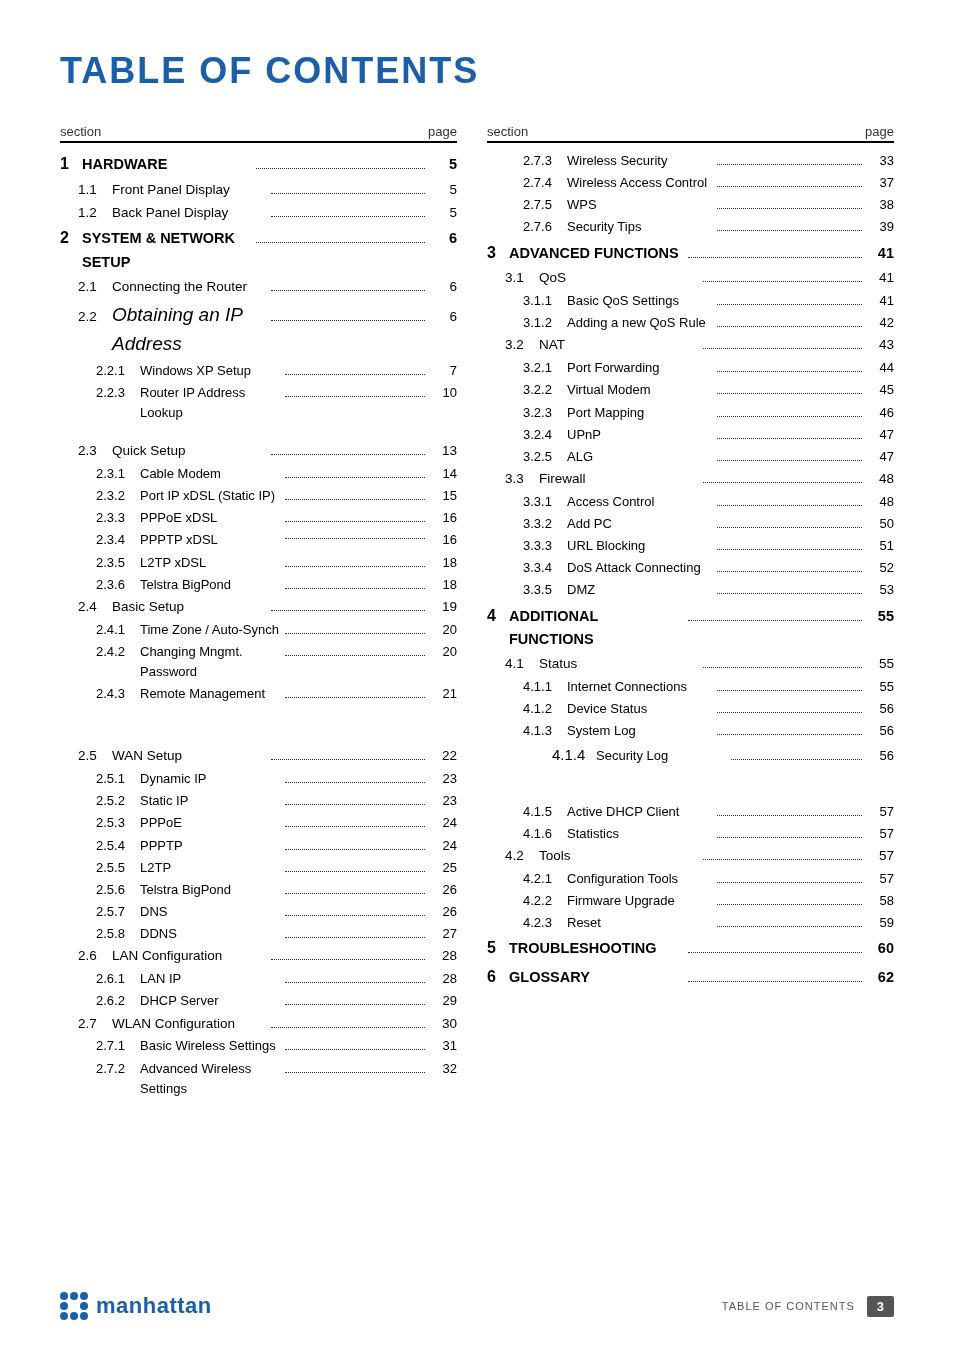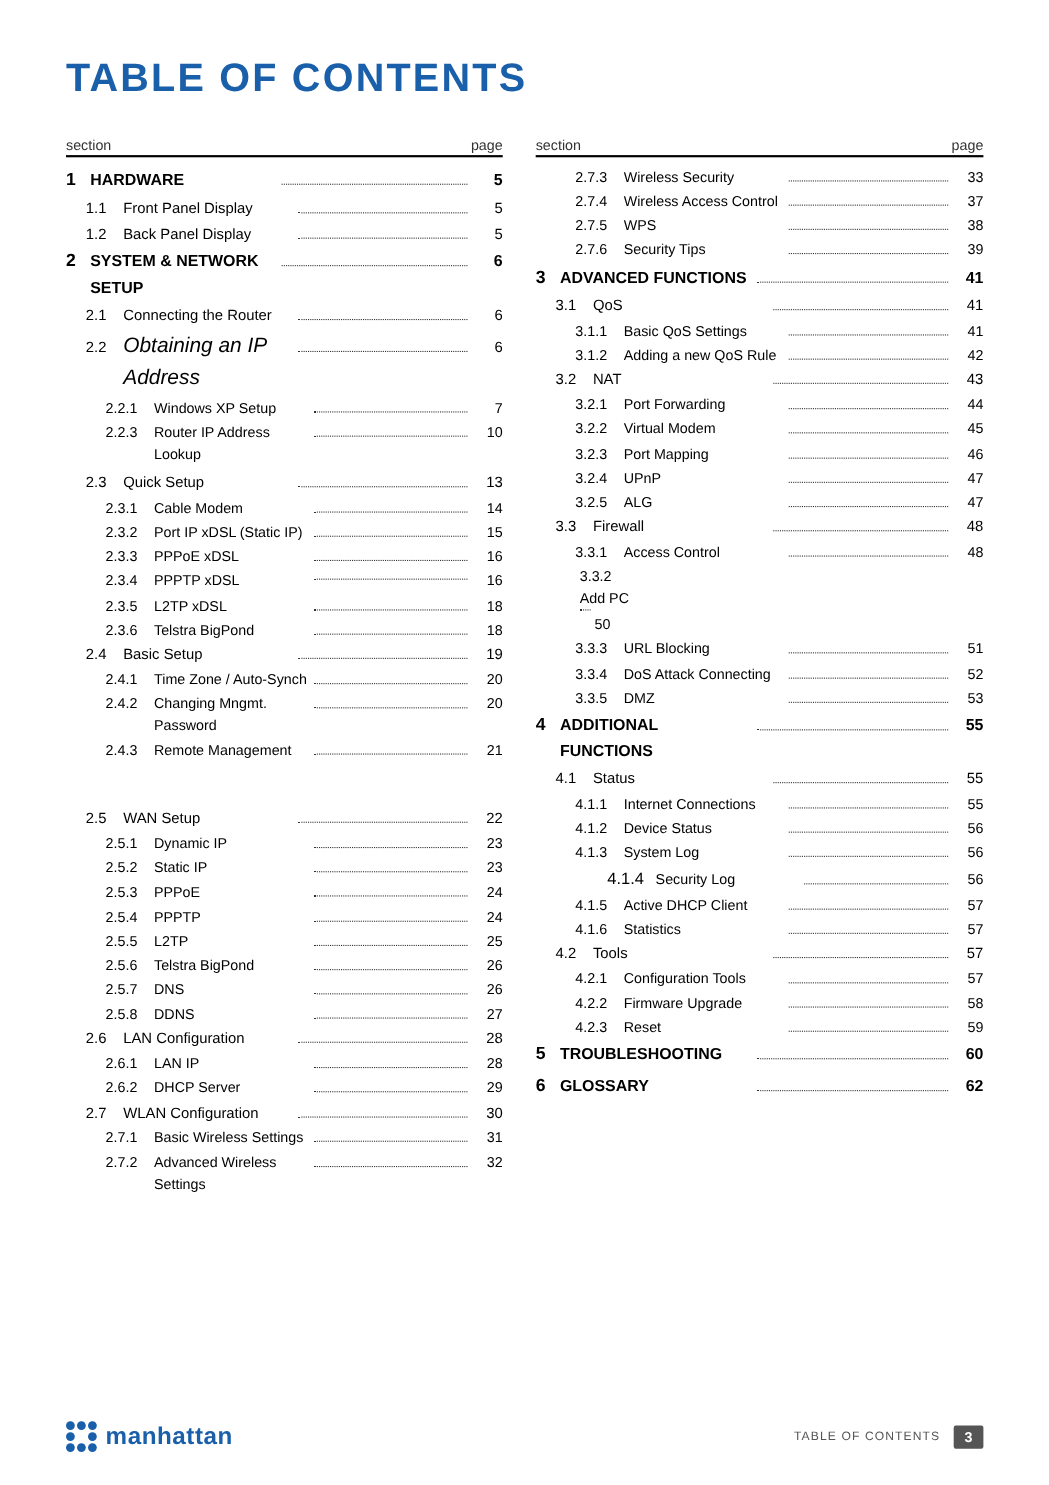--- a/index.html
+++ b/index.html
@@ -146,21 +146,21 @@
           <span style="font-size: 19px; flex: 1 1 0%; font-style: italic;">Obtaining an IP Address</span>
           <span style="flex: 1 1 0%; border-bottom: 1px dotted rgb(51, 51, 51); margin: 0px 4px 3px; min-width: 10px;"></span>
           <span style="font-size: 13.5px; min-width: 28px; text-align: right;">6</span>
         </div>
         <div style="display: flex; align-items: baseline; margin-bottom: 2px; line-height: 1.55; padding-left: 36px;">
           <span style="font-size: 13px; min-width: 44px; flex-shrink: 0;">2.2.1</span>
           <span style="font-size: 13px; flex: 1 1 0%;">Windows XP Setup</span>
           <span style="flex: 1 1 0%; border-bottom: 1px dotted rgb(51, 51, 51); margin: 0px 4px 3px; min-width: 10px;"></span>
           <span style="font-size: 13px; min-width: 28px; text-align: right;">7</span>
         </div>
-        <div style="display: flex; align-items: baseline; margin-bottom: 6px; line-height: 1.55; padding-left: 36px;">
+        <div style="display: flex; align-items: baseline; margin-bottom: 18px; line-height: 1.55; padding-left: 36px;">
           <span style="font-size: 13px; min-width: 44px; flex-shrink: 0;">2.2.3</span>
           <span style="font-size: 13px; flex: 1 1 0%;">Router IP Address Lookup</span>
           <span style="flex: 1 1 0%; border-bottom: 1px dotted rgb(51, 51, 51); margin: 0px 4px 3px; min-width: 10px;"></span>
           <span style="font-size: 13px; min-width: 28px; text-align: right;">10</span>
         </div>
         <div style="display: flex; align-items: baseline; margin-bottom: 2px; line-height: 1.55; padding-left: 18px;">
           <span style="font-size: 13.5px; min-width: 34px; flex-shrink: 0;">2.3</span>
           <span style="font-size: 13.5px; flex: 1 1 0%;">Quick Setup</span>
           <span style="flex: 1 1 0%; border-bottom: 1px dotted rgb(51, 51, 51); margin: 0px 4px 3px; min-width: 10px;"></span>
           <span style="font-size: 13.5px; min-width: 28px; text-align: right;">13</span>
@@ -412,21 +412,21 @@
           <span style="font-size: 13.5px; flex: 1 1 0%;">Firewall</span>
           <span style="flex: 1 1 0%; border-bottom: 1px dotted rgb(51, 51, 51); margin: 0px 4px 3px; min-width: 10px;"></span>
           <span style="font-size: 13.5px; min-width: 28px; text-align: right;">48</span>
         </div>
         <div style="display: flex; align-items: baseline; margin-bottom: 2px; line-height: 1.55; padding-left: 36px;">
           <span style="font-size: 13px; min-width: 44px; flex-shrink: 0;">3.3.1</span>
           <span style="font-size: 13px; flex: 1 1 0%;">Access Control</span>
           <span style="flex: 1 1 0%; border-bottom: 1px dotted rgb(51, 51, 51); margin: 0px 4px 3px; min-width: 10px;"></span>
           <span style="font-size: 13px; min-width: 28px; text-align: right;">48</span>
         </div>
-        <div style="display: flex; align-items: baseline; margin-bottom: 2px; line-height: 1.55; padding-left: 36px; flex-direction: column;">
+        <div style="display: flex; align-items: baseline; margin-bottom: 2px; line-height: 1.55; padding-left: 36px;">
           <span style="font-size: 13px; min-width: 44px; flex-shrink: 0;">3.3.2</span>
           <span style="font-size: 13px; flex: 1 1 0%;">Add PC</span>
           <span style="flex: 1 1 0%; border-bottom: 1px dotted rgb(51, 51, 51); margin: 0px 4px 3px; min-width: 10px;"></span>
           <span style="font-size: 13px; min-width: 28px; text-align: right;">50</span>
         </div>
         <div style="display: flex; align-items: baseline; margin-bottom: 2px; line-height: 1.55; padding-left: 36px;">
           <span style="font-size: 13px; min-width: 44px; flex-shrink: 0;">3.3.3</span>
           <span style="font-size: 13px; flex: 1 1 0%;">URL Blocking</span>
           <span style="flex: 1 1 0%; border-bottom: 1px dotted rgb(51, 51, 51); margin: 0px 4px 3px; min-width: 10px;"></span>
           <span style="font-size: 13px; min-width: 28px; text-align: right;">51</span>
@@ -473,21 +473,21 @@
           <span style="flex: 1 1 0%; border-bottom: 1px dotted rgb(51, 51, 51); margin: 0px 4px 3px; min-width: 10px;"></span>
           <span style="font-size: 13px; min-width: 28px; text-align: right;">56</span>
         </div>
         <div style="display: flex; align-items: baseline; margin-bottom: 2px; line-height: 1.55; padding-left: 36px;">
           <span style="font-size: 15px; min-width: 44px; flex-shrink: 0; margin-left: 29px;">4.1.4</span>
           <span style="font-size: 13px; flex: 1 1 0%;">Security Log</span>
           <span style="flex: 1 1 0%; border-bottom: 1px dotted rgb(51, 51, 51); margin: 0px 4px 3px; min-width: 10px;"></span>
           <span style="font-size: 13px; min-width: 28px; text-align: right;">56</span>
         </div>
         <div style="display: flex; align-items: baseline; margin-bottom: 2px; line-height: 1.55; padding-left: 36px;">
-          <span style="font-size: 13px; min-width: 44px; flex-shrink: 0;">4.1.5</span>
+          <span style="font-size: 13px; min-width: 44px; flex-shrink: 0; margin-top: 33px;">4.1.5</span>
           <span style="font-size: 13px; flex: 1 1 0%;">Active DHCP Client</span>
           <span style="flex: 1 1 0%; border-bottom: 1px dotted rgb(51, 51, 51); margin: 0px 4px 3px; min-width: 10px;"></span>
           <span style="font-size: 13px; min-width: 28px; text-align: right;">57</span>
         </div>
         <div style="display: flex; align-items: baseline; margin-bottom: 2px; line-height: 1.55; padding-left: 36px;">
           <span style="font-size: 13px; min-width: 44px; flex-shrink: 0;">4.1.6</span>
           <span style="font-size: 13px; flex: 1 1 0%;">Statistics</span>
           <span style="flex: 1 1 0%; border-bottom: 1px dotted rgb(51, 51, 51); margin: 0px 4px 3px; min-width: 10px;"></span>
           <span style="font-size: 13px; min-width: 28px; text-align: right;">57</span>
         </div>

